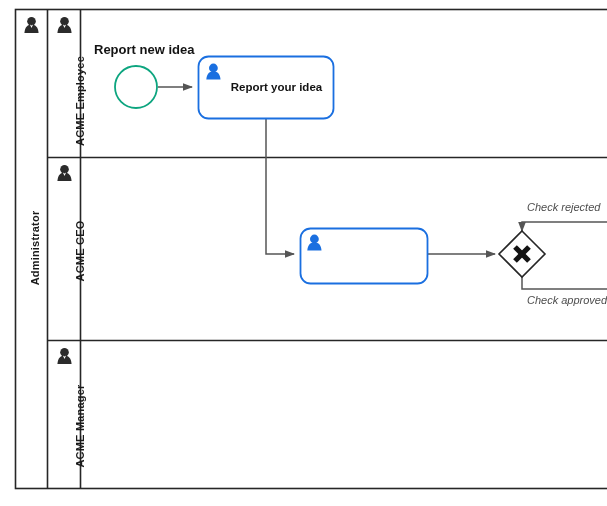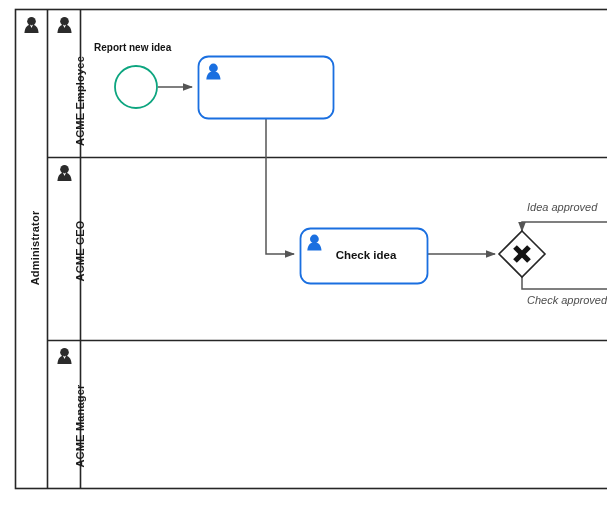--- a/index.html
+++ b/index.html
@@ -46,21 +46,21 @@
     position: absolute;
     font-size: 11.5px;
     font-weight: bold;
     color: #131313;
     text-align: center;
     white-space: nowrap;
   }
   
   .event-label {
     position: absolute;
-    font-size: 10px;
+    font-size: 13px;
     font-weight: bold;
     color: #131313;
     white-space: nowrap;
     text-align: center;
   }
   
   .flow-label {
     position: absolute;
     font-size: 11px;
     font-style: italic;
@@ -159,20 +159,20 @@
   <div class="vlabel pool-label" style="left: -40px; top: 242px; width: 150px;">Administrator</div>
 
   <div class="vlabel lane-label" style="left: 10px; top: 95px; width: 140px;">ACME Employee</div>
 
   <div class="vlabel lane-label" style="left: 10px; top: 245px; width: 140px;">ACME CEO</div>
 
   <div class="vlabel lane-label" style="left: 10px; top: 420px; width: 140px;">ACME Manager</div>
 
   <div class="event-label" style="left: 94px; top: 42px;">Report new idea</div>
 
+  <div class="task-label" style="left: 225px; top: 81px; width: 103px;">Report your idea</div>
 
-  <div class="task-label" style="left: 312px; top: 249px; width: 108px;">Check idea</div>
 
-  <div class="flow-label" style="left: 527px; top: 201px;">Idea approved</div>
+  <div class="flow-label" style="left: 527px; top: 201px;">Check rejected</div>
 
   <div class="flow-label" style="left: 527px; top: 294px;">Check approved</div>
 
 </div>
 
 </body></html>

